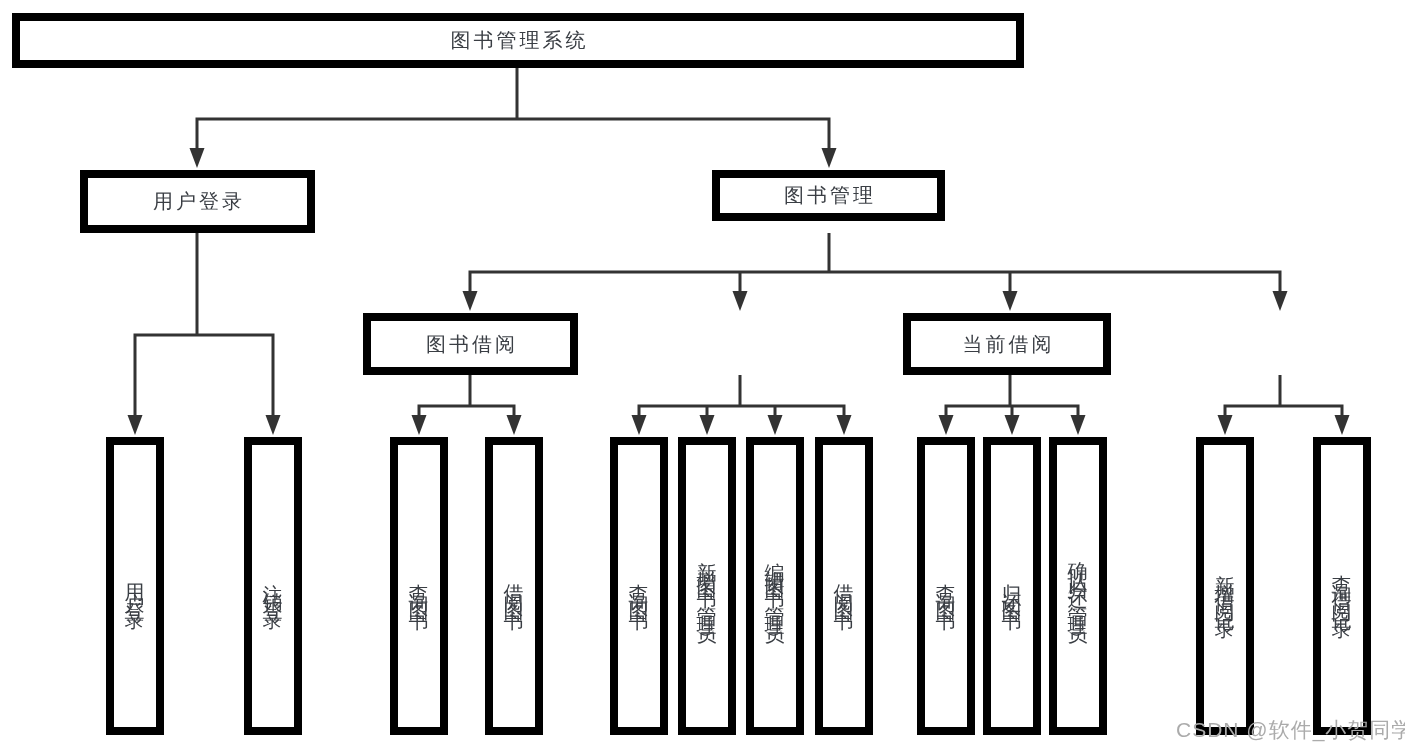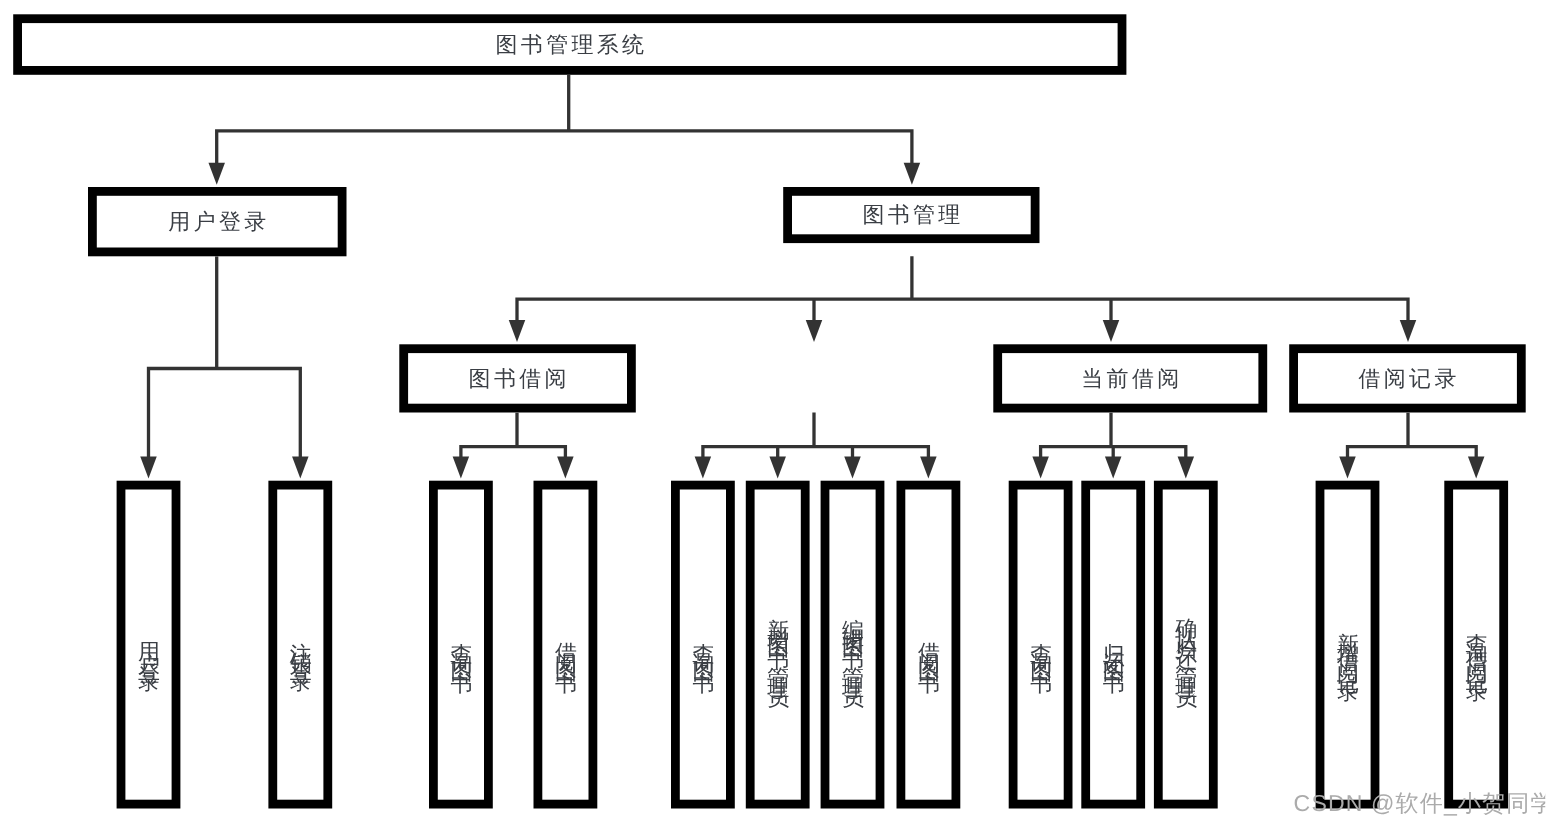--- a/index.html
+++ b/index.html
@@ -102,25 +102,22 @@
   <div class="node" style="left:80px; top:170px; width:235px; height:63px;">
     <span class="hlabel">用户登录</span>
   </div>
   <div class="node" style="left:712px; top:170px; width:233px; height:51px;">
     <span class="hlabel">图书管理</span>
   </div>
 
   <div class="node" style="left:363px; top:313px; width:215px; height:62px;">
     <span class="hlabel">图书借阅</span>
   </div>
-  <div class="node" style="left:903px; top:313px; width:249px; height:62px;">
+  <div class="node" style="left:903px; top:313px; width:208px; height:62px;">
     <span class="hlabel">当前借阅</span>
-  </div>
-  <div class="node" style="left:1172px; top:313px; width:215px; height:62px;">
-    <span class="hlabel">借阅记录</span>
   </div>
 
   <div class="node leaf" style="left:106px; top:437px; width:58px; height:298px;">
     <span class="vlabel">用户登录</span>
   </div>
   <div class="node leaf" style="left:244px; top:437px; width:58px; height:298px;">
     <span class="vlabel">注销登录</span>
   </div>
 
   <div class="node leaf" style="left:390px; top:437px; width:58px; height:298px;">

